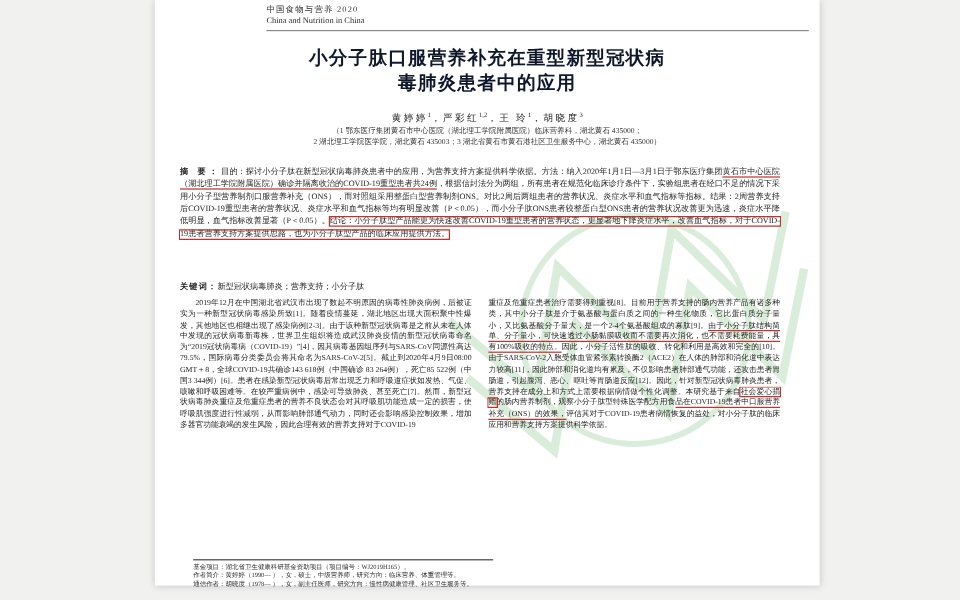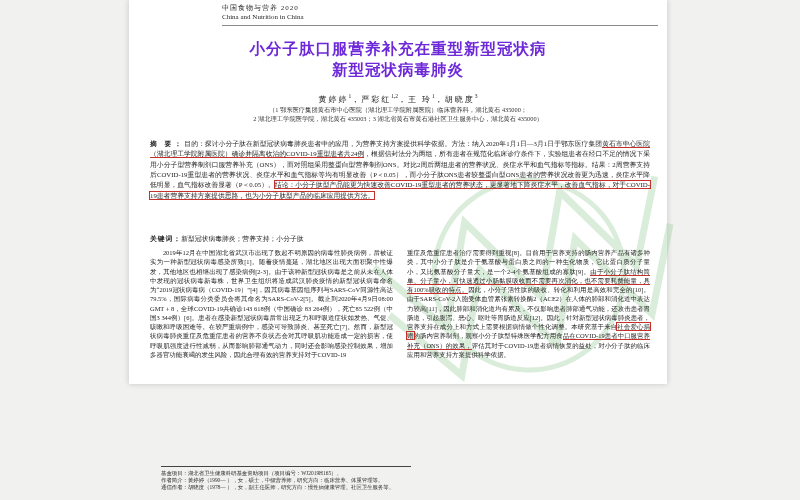--- a/index.html
+++ b/index.html
@@ -4,31 +4,32 @@
 <style>
   html,body{margin:0;padding:0;}
   body{
     width:800px;height:500px;overflow:hidden;
     background:#f1f1f0;
     font-family:"Liberation Serif","DejaVu Serif",serif;
     color:#1c1c1c;
     position:relative;
   }
   .page{
-    position:absolute;left:129px;top:0;width:538px;height:384px;
+    position:absolute;left:129px;top:0;width:538px;height:488px;
     background:#ffffff;
     box-shadow:0 0 6px rgba(0,0,0,0.18);
+    padding-left:16px;
   }
   
   .jheader{position:absolute;left:93px;top:4px;font-size:7px;line-height:9px;color:#2a2a2a;}
   .jheader .cn{letter-spacing:1px;}
   .hrule{position:absolute;left:93px;right:9px;top:25px;border-top:1.6px solid #8a8a8a;}
   
   .title{position:absolute;left:0;right:0;top:38px;text-align:center;
-    font-size:15.5px;font-weight:bold;line-height:21px;letter-spacing:1px;color:#6d28d9;}
+    font-size:15.5px;font-weight:bold;line-height:21px;letter-spacing:1px;color:#0f172a;}
   
   .authors{position:absolute;left:0;right:0;top:93px;text-align:center;font-size:8px;color:#222;letter-spacing:2px;}
   .authors sup{font-size:5.5px;letter-spacing:0;}
   
   .affils{position:absolute;left:0;right:0;top:106px;text-align:center;font-size:6.3px;line-height:8.8px;color:#333;}
   
   .abstract{position:absolute;left:21px;width:500px;top:139px;margin:0;
     font-size:6.8px;line-height:10.35px;text-align:justify;color:#1f1f1f;}
   .abstract .abs-label{letter-spacing:3px;}
   .keywords{position:absolute;left:21px;width:500px;top:234px;margin:0;font-size:6.8px;color:#1f1f1f;}
@@ -64,21 +65,21 @@
   </svg>
 
   <div class="jheader">
     <div class="cn">中国食物与营养  2020</div>
     <div class="en">China and Nutrition in China</div>
   </div>
   <div class="hrule"></div>
 
   <div class="title">
     <div>小分子肽口服营养补充在重型新型冠状病</div>
-    <div>新型冠状病毒肺炎</div>
+    <div>毒肺炎患者中的应用</div>
   </div>
 
   <div class="authors">
     <span><span>黄婷婷</span><sup>1</sup><span>，</span></span><span><span>严彩红</span><sup>1,2</sup><span>，</span></span><span><span>王 玲</span><sup>1</sup><span>，</span></span><span><span>胡晓度</span><sup>3</sup><span></span></span>
   </div>
 
   <div class="affils">
     <div>（1 鄂东医疗集团黄石市中心医院（湖北理工学院附属医院）临床营养科，湖北黄石  435000；</div>
     <div>2 湖北理工学院医学院，湖北黄石  435003；3 湖北省黄石市黄石港社区卫生服务中心，湖北黄石  435000）</div>
   </div>

